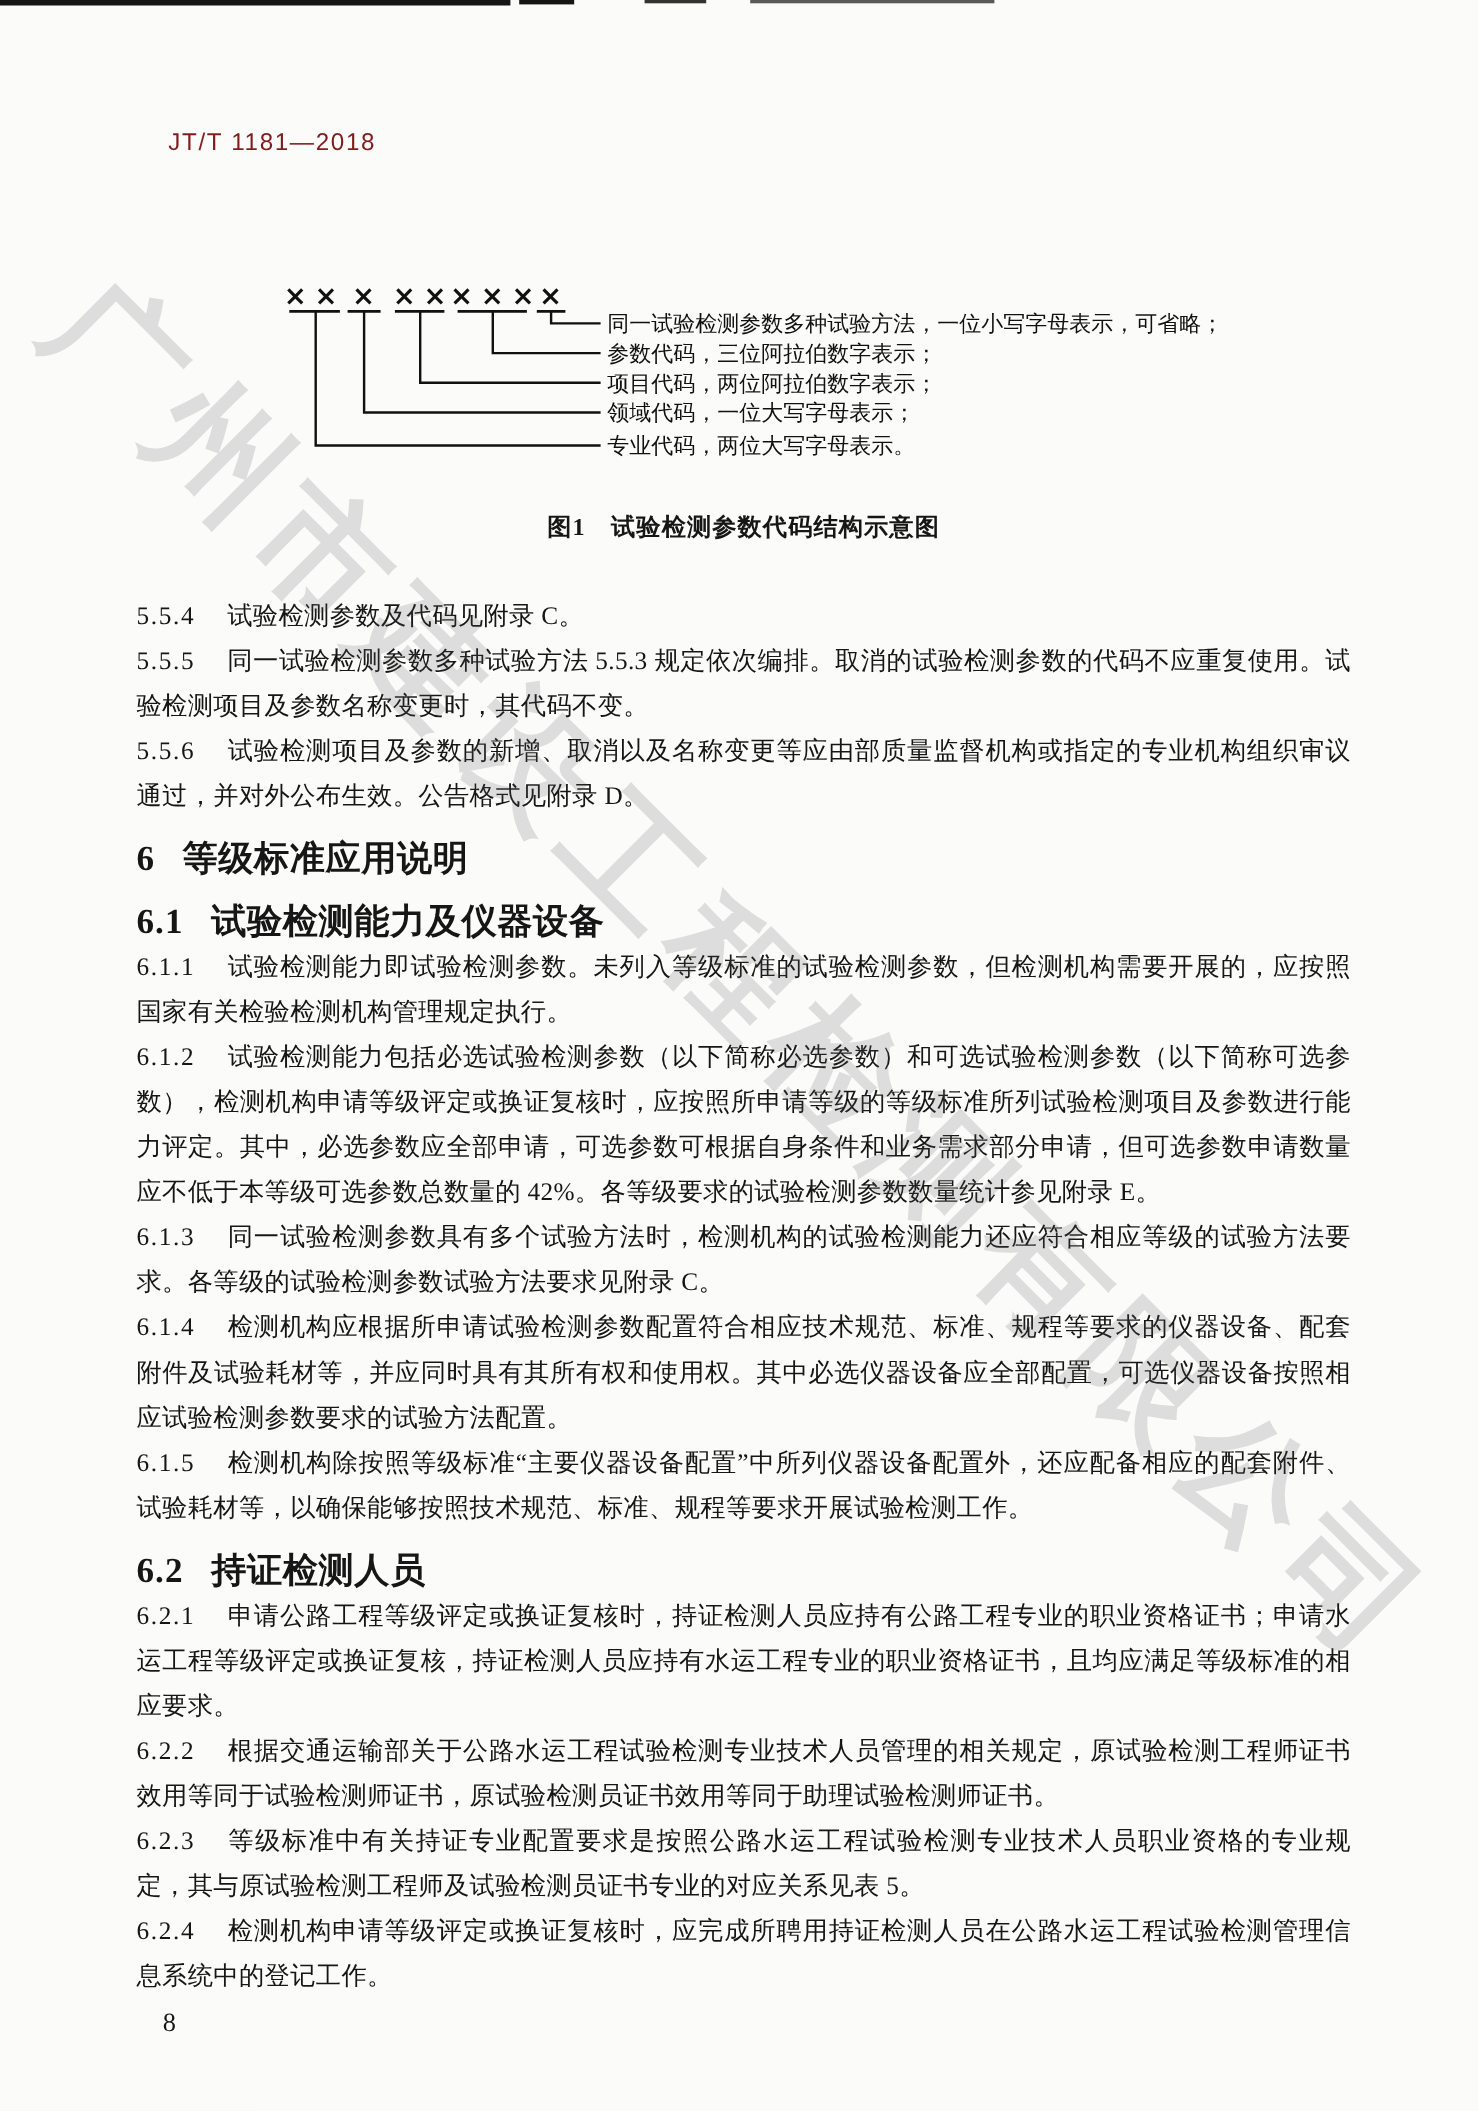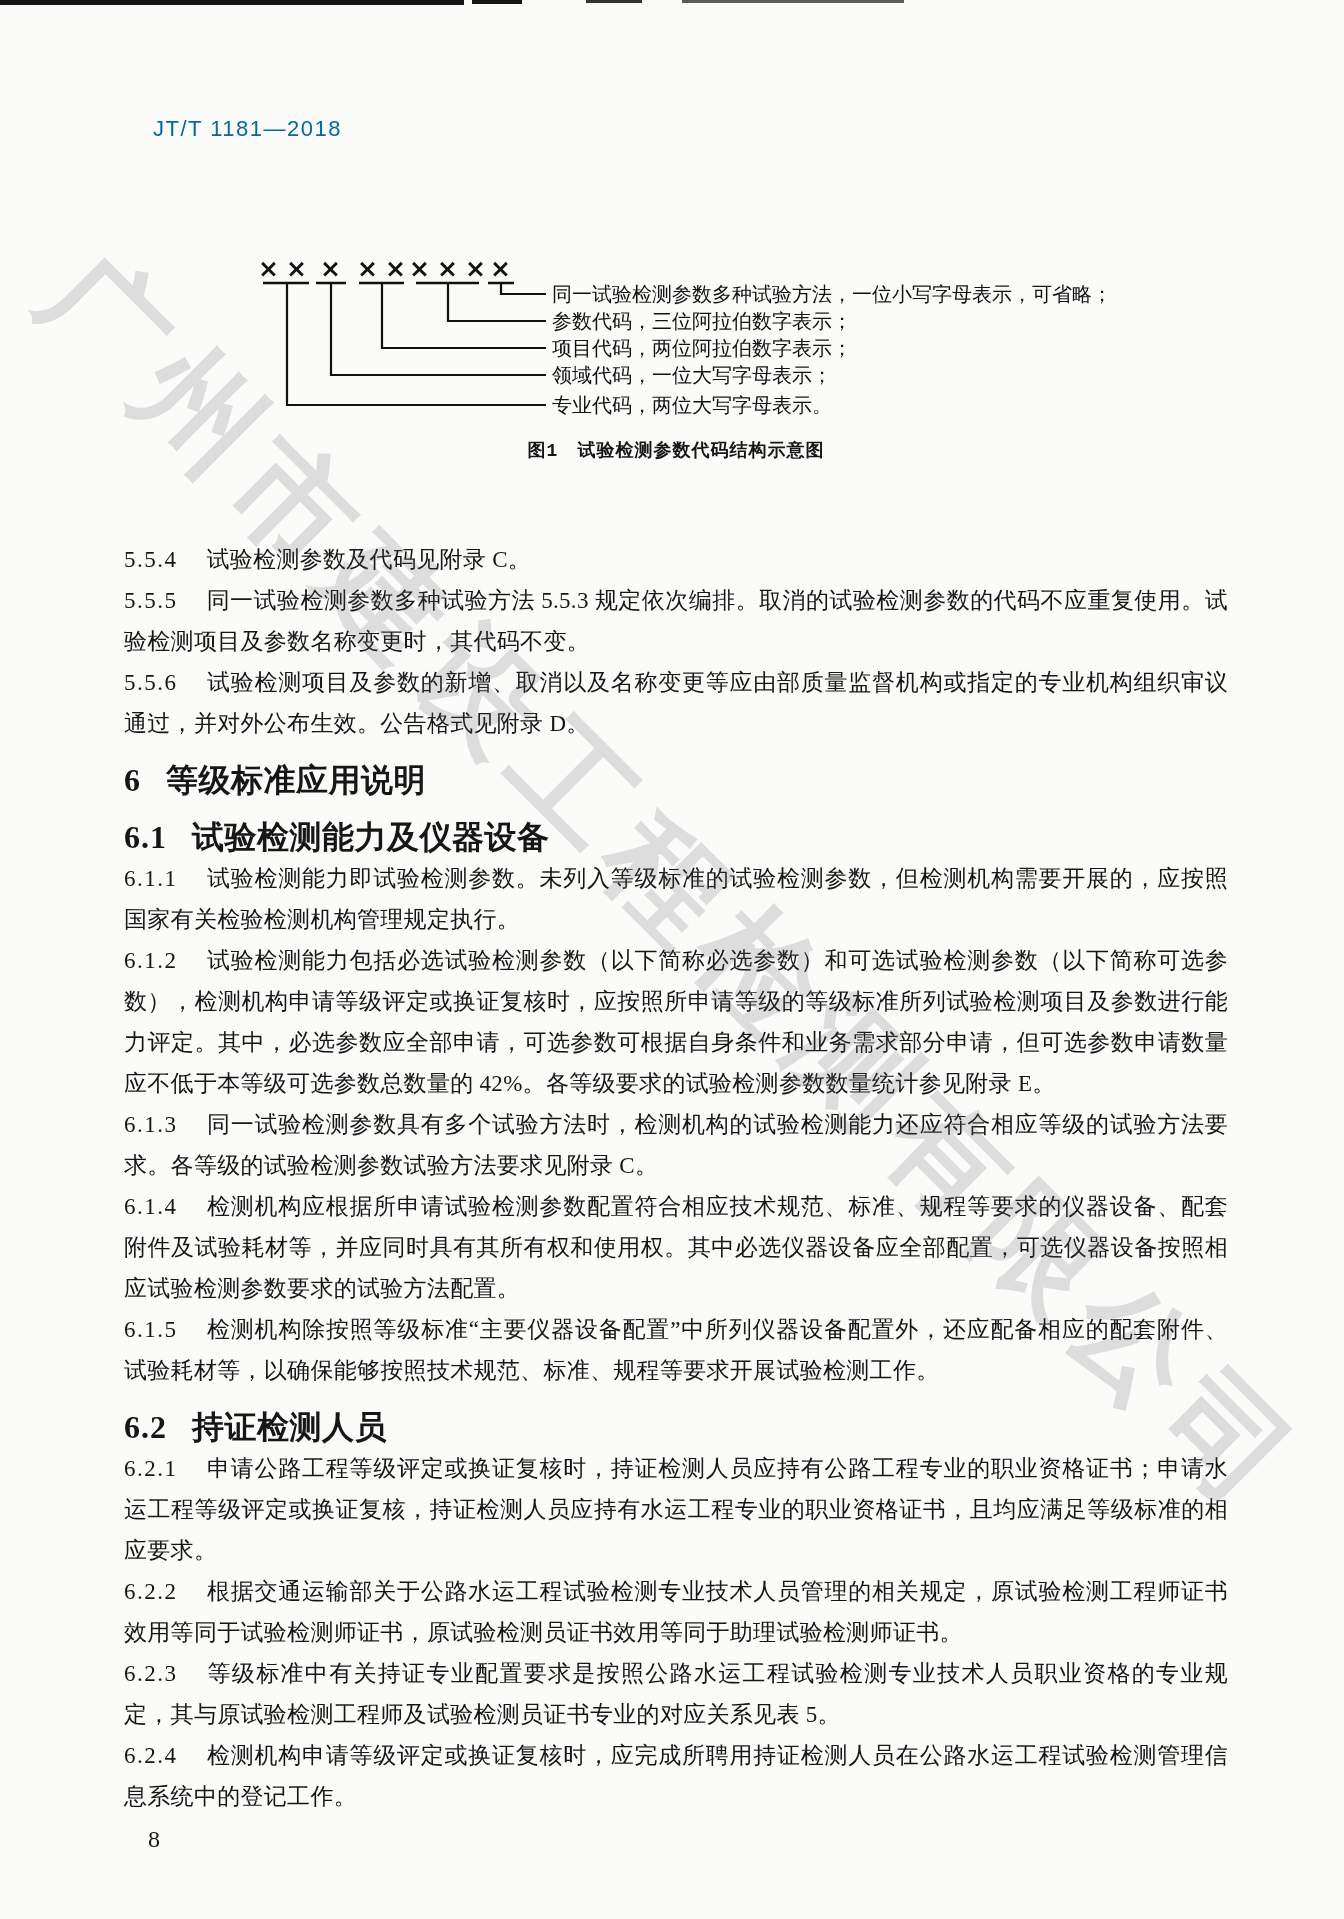--- a/index.html
+++ b/index.html
@@ -8,31 +8,31 @@
     width:1344px;height:1919px;
     margin:0 auto;
     background:#fbfbfa;
     color:#161616;
     font-family:"Liberation Serif",serif;
     overflow:hidden;
   }
   .doc-header{
     position:absolute;left:153px;top:116px;
     font-family:"Liberation Sans",sans-serif;
-    font-size:22px;letter-spacing:1.5px;color:#0369a1;
+    font-size:22px;letter-spacing:1.5px;color:#7f1d1d;
   }
   
   .fig-svg{position:absolute;left:0;top:0;}
   .fig-svg text{fill:#111;}
   .code-group{font-family:"DejaVu Sans",sans-serif;font-size:25px;font-weight:600;letter-spacing:7px;}
   .code-label{font-family:"Liberation Serif",serif;font-size:20px;}
   .fig-caption{
-    position:absolute;left:124px;top:438px;width:1104px;
-    text-align:center;font-weight:700;font-size:18px;
-    font-family:Liberation Mono, monospace;letter-spacing:1px;
+    position:absolute;left:124px;top:464px;width:1104px;
+    text-align:center;font-weight:700;font-size:22px;
+    font-family:Liberation Serif, serif;letter-spacing:1px;
   }
   
   .doc-body{
     position:absolute;left:124px;top:539px;width:1104px;
     font-size:23px;line-height:41px;letter-spacing:.3px;
     text-align:justify;
   }
   .para{margin:0;}
   .pnum{letter-spacing:1.5px;margin-right:29px;}
   .h-sec{

